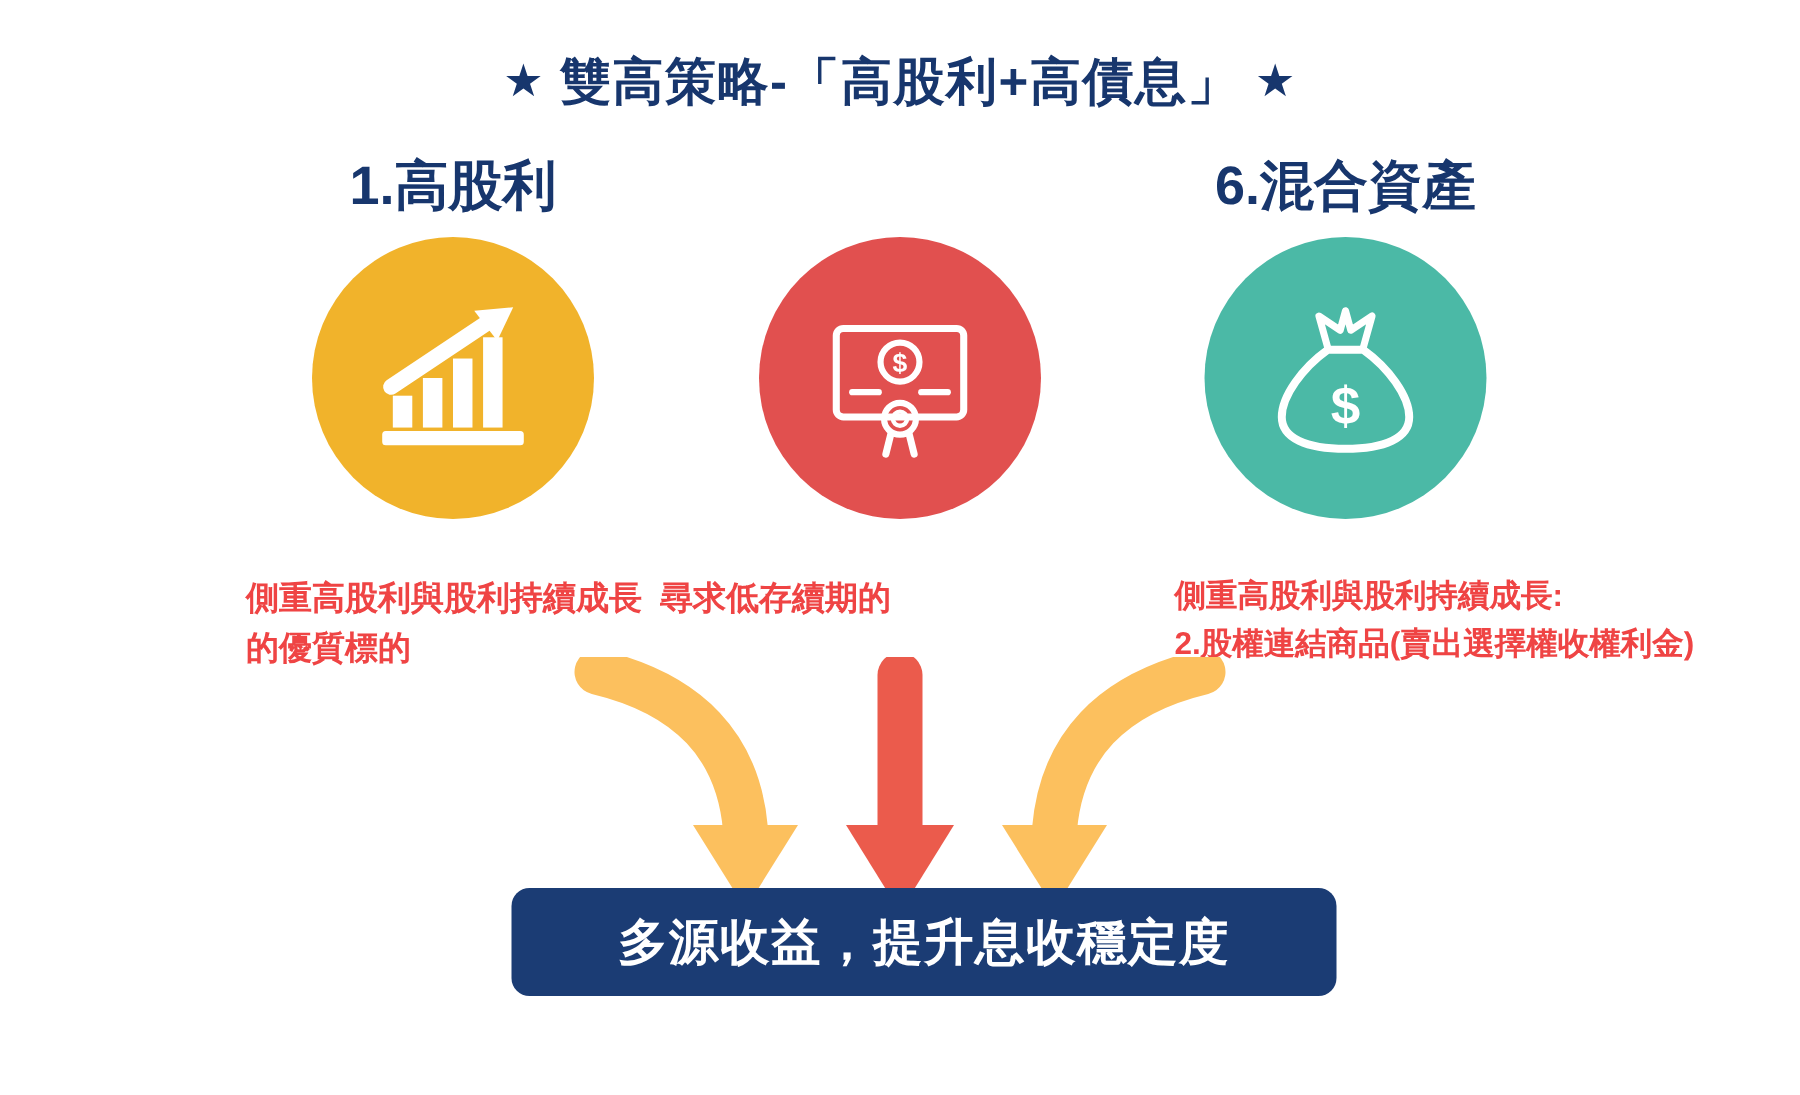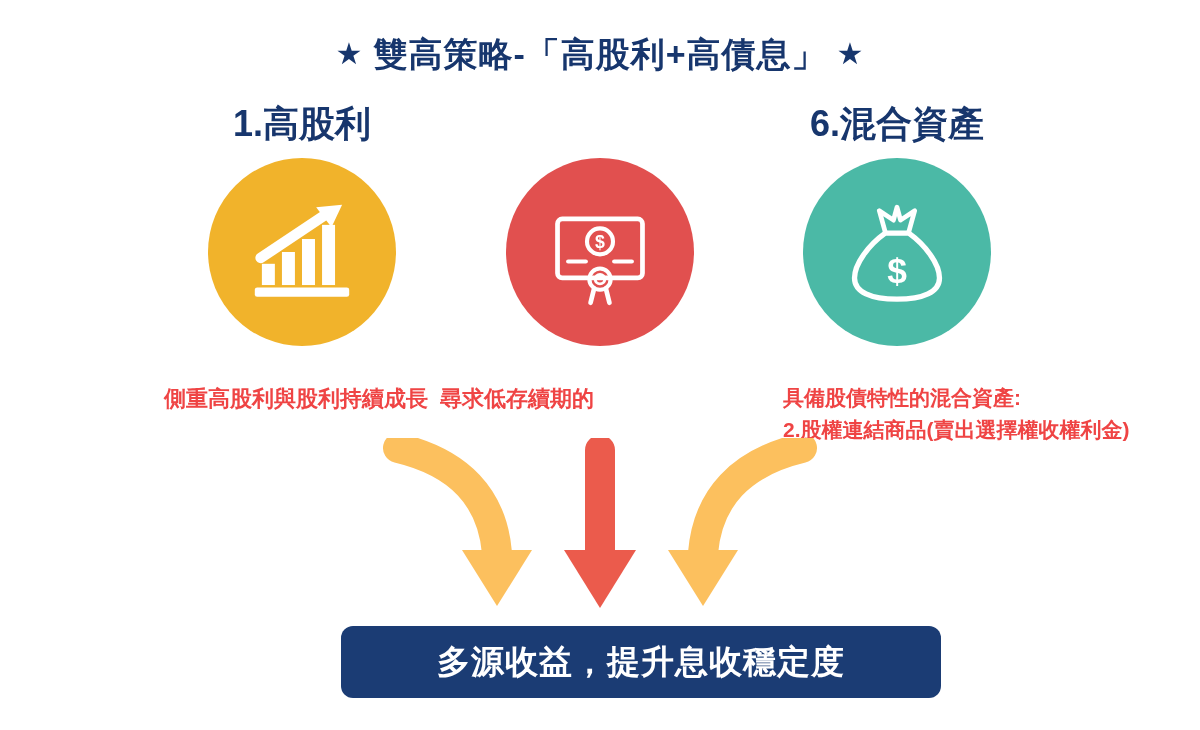--- a/index.html
+++ b/index.html
@@ -70,22 +70,22 @@
   .arrows-svg {
     position: absolute;
     left: 340px;
     top: 438px;
     width: 520px;
     height: 190px;
   }
   .conclusion {
     position: absolute;
     left: 341px;
-    top: 626px;
-    width: 600px;
+    top: 592px;
+    width: 550px;
     height: 72px;
     background: #1B3C74;
     border-radius: 12px;
     display: flex;
     align-items: center;
     justify-content: center;
   }
   .conclusion-text {
     color: #ffffff;
     font-size: 33px;
@@ -135,26 +135,27 @@
   <div class="icon-circle circle-3" style="background-color: rgb(75, 185, 166);">
     <svg viewBox="0 0 100 100" aria-hidden="true">
       <path d="M40,34 C26,44 14,60 14,72 C14,84 28,90 50,90 C72,90 86,84 86,72 C86,60 74,44 60,34 Z" fill="none" stroke="#ffffff" stroke-width="4.5" stroke-linejoin="round"></path>
       <polyline points="40,33 35,15 47,23 50,12 53,23 65,15 60,33" fill="none" stroke="#ffffff" stroke-width="4" stroke-linejoin="round" stroke-linecap="round"></polyline>
       <text x="50" y="76" text-anchor="middle" font-size="30" font-weight="bold" fill="#ffffff" font-family="Liberation Sans, sans-serif">$</text>
     </svg>
   </div>
 
   <div class="desc desc-1">
     <div>側重高股利與股利持續成長</div>
+    <div>的優質標的</div>
   </div>
   <div class="desc desc-2">
     <div>尋求低存續期的</div>
   </div>
   <div class="desc desc-3">
-    <div>具備股債特性的混合資產:</div>
+    <div>側重高股利與股利持續成長:</div>
     <div>2.股權連結商品(賣出選擇權收權利金)</div>
   </div>
 
   <svg class="arrows-svg" viewBox="0 0 520 190" aria-hidden="true">
 
     <path d="M58,10 Q150,32 157,115" fill="none" stroke="#FCC05E" stroke-width="30" stroke-linecap="round" style="stroke: rgb(252, 192, 94);"></path>
     <polygon points="122,112 192,112 157,168" fill="#FCC05E" style="fill: rgb(252, 192, 94);"></polygon>
 
     <line x1="260" y1="12" x2="260" y2="118" stroke="#EB5B4C" stroke-width="30" stroke-linecap="round" style="stroke: rgb(235, 91, 76);"></line>
     <polygon points="224,112 296,112 260,170" fill="#EB5B4C" style="fill: rgb(235, 91, 76);"></polygon>

